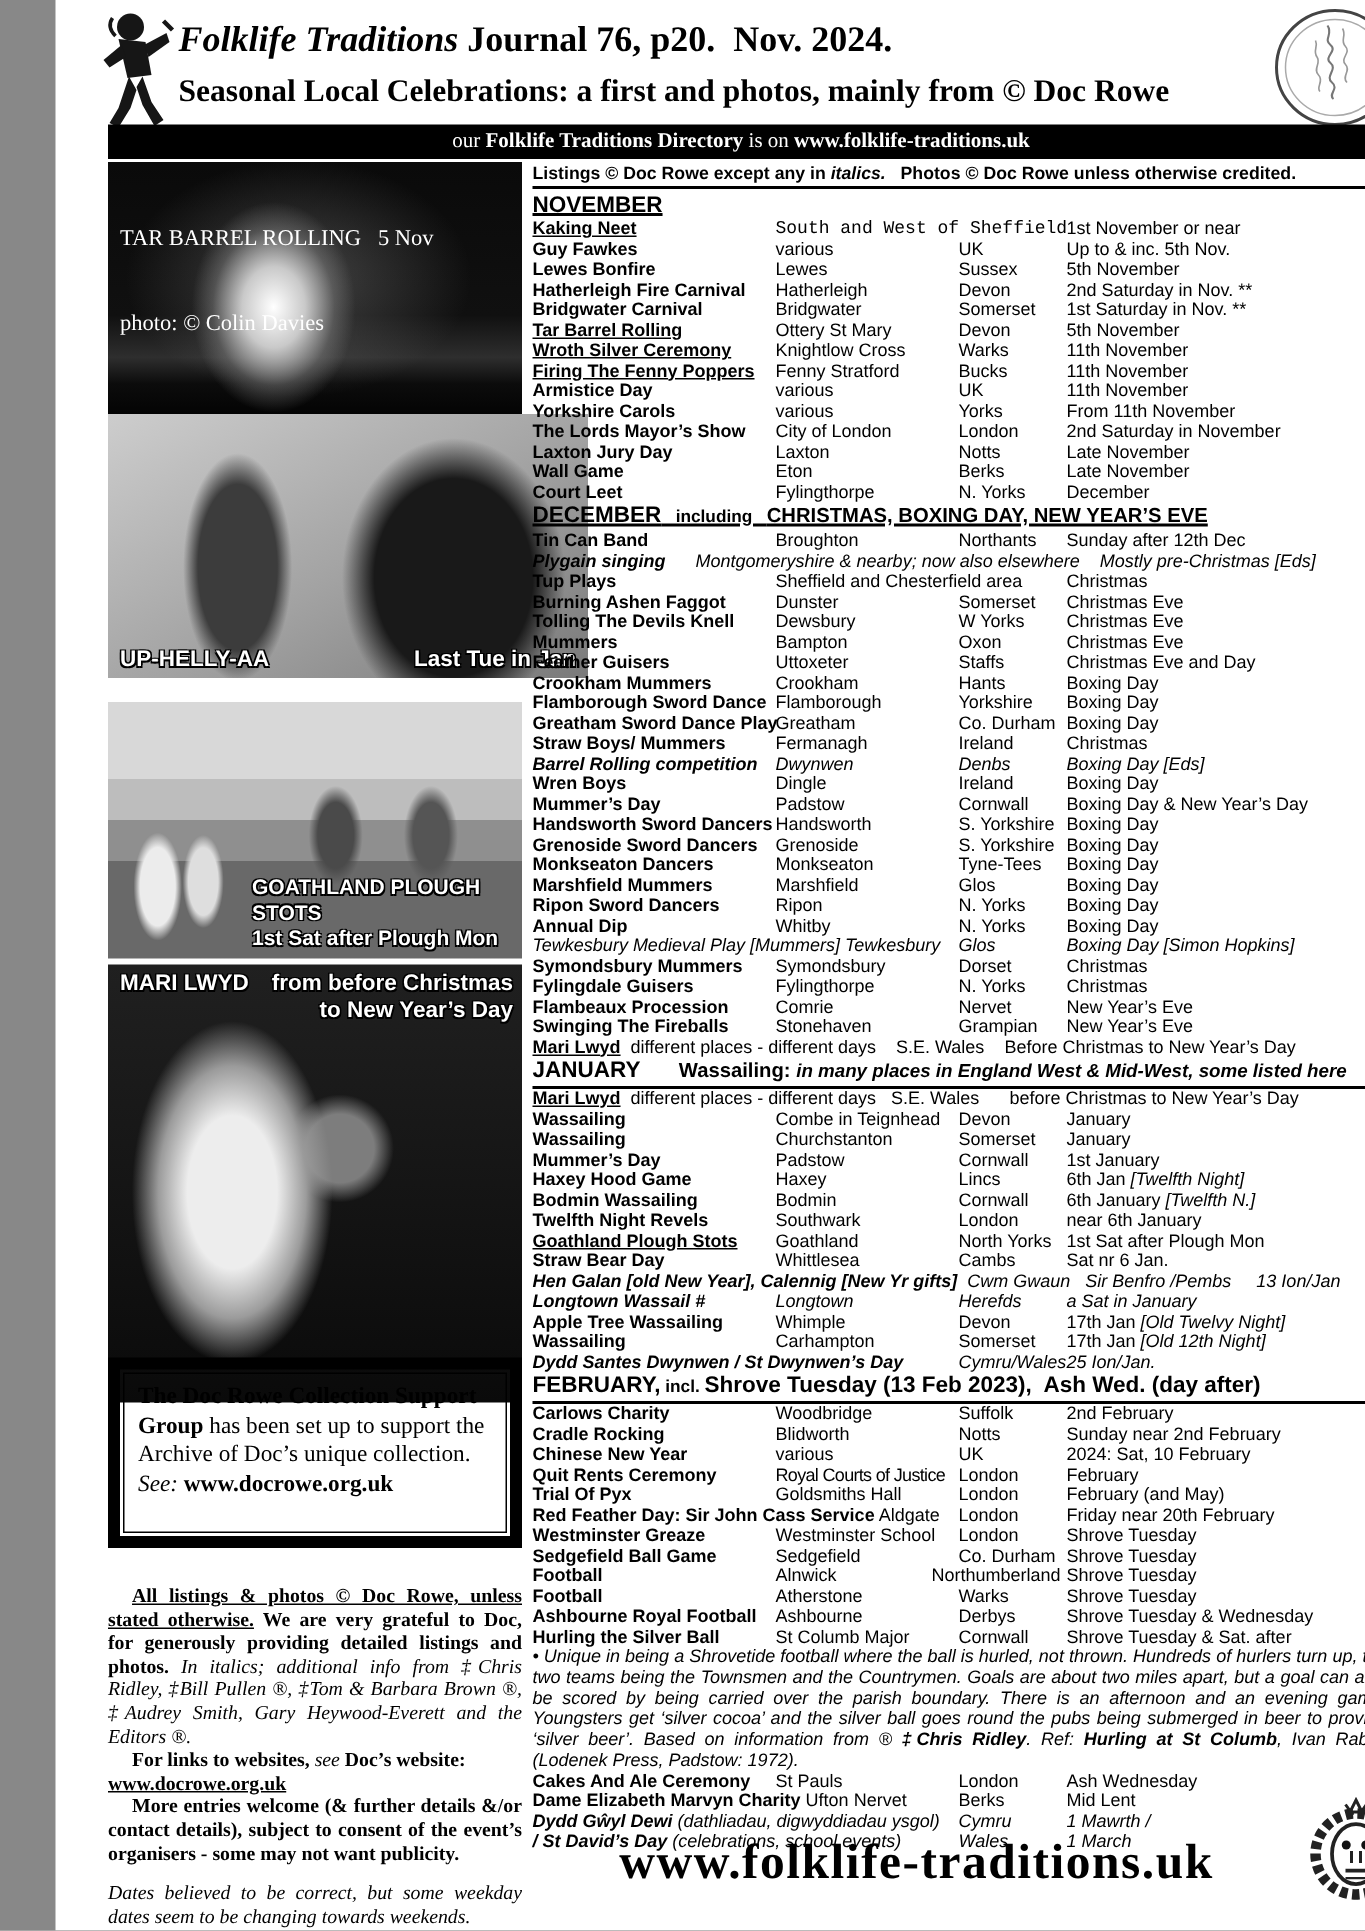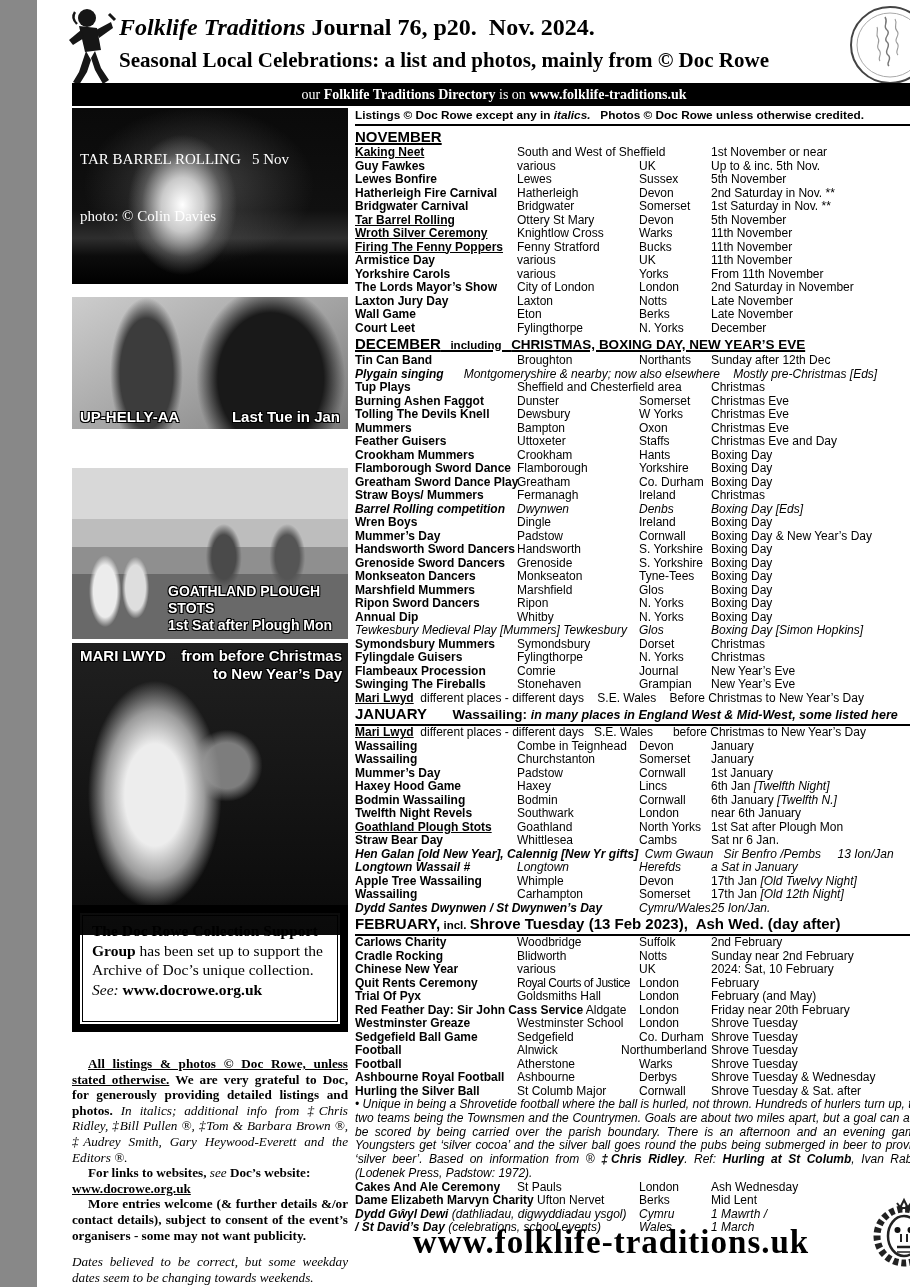--- a/index.html
+++ b/index.html
@@ -17,24 +17,24 @@
           text-align:center;font-family:"Liberation Serif",serif;font-size:14px;line-height:23px;white-space:pre-wrap;}
   .vnote{position:absolute;left:876px;top:86px;height:430px;writing-mode:vertical-rl;
          font-family:"Liberation Serif",serif;font-weight:bold;font-size:17px;letter-spacing:.3px;}
 
   
   .photo{position:absolute;left:35px;width:276px;overflow:hidden;}
   #photo1{top:108px;height:176px;background:
     radial-gradient(70px 90px at 40% 55%, #fff, #c9c9c9 30%, rgba(130,130,130,.45) 58%, rgba(0,0,0,0) 78%),
     radial-gradient(160px 110px at 46% 44%, rgba(150,150,150,.4), rgba(0,0,0,0) 72%),
     linear-gradient(180deg,#0a0a0a 0%,#101010 58%,#2e2e2e 74%,#0c0c0c 84%,#000 100%);}
-  #photo2{top:297px;height:132px;background:
+  #photo2{top:276px;height:176px;background:
     radial-gradient(120px 150px at 72% 62%, #191919 0 44%, rgba(0,0,0,0) 62%),
     radial-gradient(55px 115px at 27% 58%, #3c3c3c 0 48%, rgba(0,0,0,0) 66%),
-    linear-gradient(150deg,#cdcdcd,#a2a2a2 55%,#7a7a7a);}
+    linear-gradient(150deg,#cdcdcd,#a2a2a2 55%,#7a7a7a); padding-left: 44px;}
   #photo3{top:468px;height:171px;background:
     radial-gradient(26px 58px at 12% 72%, #ececec 0 45%, rgba(0,0,0,0) 62%),
     radial-gradient(22px 50px at 23% 70%, #dedede 0 45%, rgba(0,0,0,0) 62%),
     radial-gradient(30px 55px at 55% 52%, #4a4a4a 0 40%, rgba(0,0,0,0) 60%),
     radial-gradient(30px 55px at 78% 52%, #555 0 40%, rgba(0,0,0,0) 60%),
     linear-gradient(180deg,#d8d8d8 0 30%,#bdbdbd 30% 46%,#8f8f8f 46% 62%,#696969 62% 100%);}
   #photo4{top:643px;height:292px;background:
     radial-gradient(88px 150px at 30% 52%, #ededed 0 34%, #9b9b9b 56%, rgba(0,0,0,0) 76%),
     radial-gradient(60px 60px at 56% 42%, #7d7d7d 0 38%, rgba(0,0,0,0) 60%),
     linear-gradient(180deg,#202020,#0a0a0a);}
@@ -91,21 +91,21 @@
     <path d="M31 24 L46 16 L48 22 L34 32 Z" fill="#161616"></path>
     <path d="M16 24 L4 34 L8 39 L19 32 Z" fill="#161616"></path>
     <path d="M21 45 L14 66 L8 76 L14 79 L22 66 L26 54 Z" fill="#161616"></path>
     <path d="M30 45 L36 62 L44 74 L38 78 L30 64 L26 52 Z" fill="#161616"></path>
     <path d="M44 8 L50 14" stroke="#161616" stroke-width="3"></path>
     <path d="M12 18 Q6 12 10 6" stroke="#161616" stroke-width="2.4" fill="none"></path>
   </svg>
 
   <div class="hdr-titles">
     <div class="title"><span class="it">Folklife Traditions</span><span> Journal 76, p20.  Nov. 2024.</span></div>
-    <div class="subtitle">Seasonal Local Celebrations: a list and photos, mainly from © Doc Rowe</div>
+    <div class="subtitle">Seasonal Local Celebrations: a first and photos, mainly from © Doc Rowe</div>
   </div>
 
   <svg class="map-icon" viewBox="0 0 82 80">
     <ellipse cx="41" cy="40" rx="39" ry="38" fill="#fff" stroke="#444" stroke-width="2"></ellipse>
     <ellipse cx="41" cy="40" rx="33" ry="32" fill="none" stroke="#aaa" stroke-width="1"></ellipse>
     <path d="M36 12 c4 6 -3 9 2 13 s-5 8 0 12 -4 9 1 13 -3 8 1 11" fill="none" stroke="#777" stroke-width="1.4"></path>
     <path d="M46 14 c3 5 -2 8 2 12 s-4 8 0 12 -3 8 1 12" fill="none" stroke="#999" stroke-width="1.1"></path>
     <path d="M28 22 c2 4 -2 7 1 11 s-3 8 1 12 -2 8 1 11" fill="none" stroke="#999" stroke-width="1.1"></path>
   </svg>
 
@@ -152,21 +152,21 @@
       <div class="lp gap"><span class="it">Dates believed to be correct, but some weekday dates seem to be changing towards weekends.</span></div>
       <div class="lp"><span class="b">Detailed reports - and photos - are welcomed.</span></div>
     </div>
 
   <div class="maincol">
     <div class="credit"><span>Listings © Doc Rowe except any in </span><span class="it">italics.</span><span>   Photos © Doc Rowe unless otherwise credited.</span></div>
     <div>
         <div class="sec-head"><span class="uli"><span class="h-lg">NOVEMBER</span></span></div>
         <div class="row">
           <div class="cell c-ev u">Kaking Neet</div>
-          <div class="cell" style="grid-column: 2 / 4;">South and West of Sheffield</div>
+          <div class="cell" style="grid-column: 2 / 4; font-family: Liberation Mono, monospace;">South and West of Sheffield</div>
           <div class="cell"><span>1st November or near</span></div>
         </div>
         <div class="row">
           <div class="cell c-ev">Guy Fawkes</div>
           <div class="cell">various</div>
           <div class="cell">UK</div>
           <div class="cell"><span>Up to &amp; inc. 5th Nov.</span></div>
         </div>
         <div class="row">
           <div class="cell c-ev">Lewes Bonfire</div>
@@ -370,21 +370,21 @@
         </div>
         <div class="row">
           <div class="cell c-ev">Fylingdale Guisers</div>
           <div class="cell">Fylingthorpe</div>
           <div class="cell">N. Yorks</div>
           <div class="cell"><span>Christmas</span></div>
         </div>
         <div class="row">
           <div class="cell c-ev">Flambeaux Procession</div>
           <div class="cell">Comrie</div>
-          <div class="cell">Journal</div>
+          <div class="cell">Nervet</div>
           <div class="cell"><span>New Year’s Eve</span></div>
         </div>
         <div class="row">
           <div class="cell c-ev">Swinging The Fireballs</div>
           <div class="cell">Stonehaven</div>
           <div class="cell">Grampian</div>
           <div class="cell"><span>New Year’s Eve</span></div>
         </div>
         <div class="row">
           <div class="cell full-cell"><span class="b u">Mari Lwyd</span><span>  different places - different days    S.E. Wales    Before Christmas to New Year’s Day</span></div>

